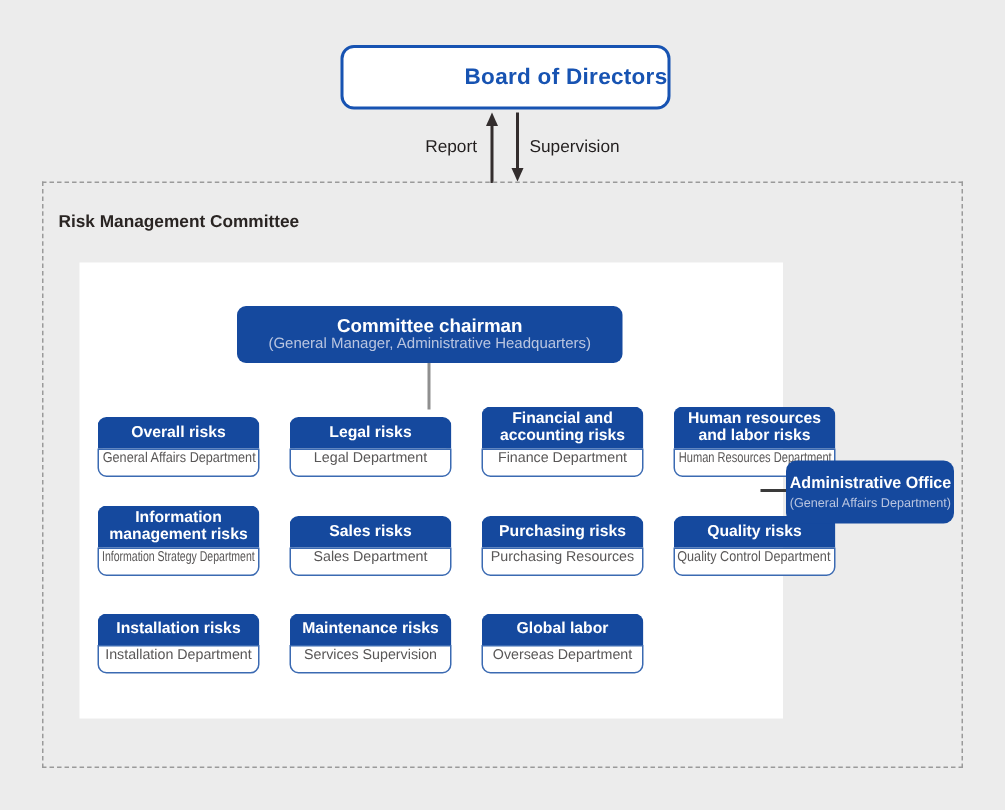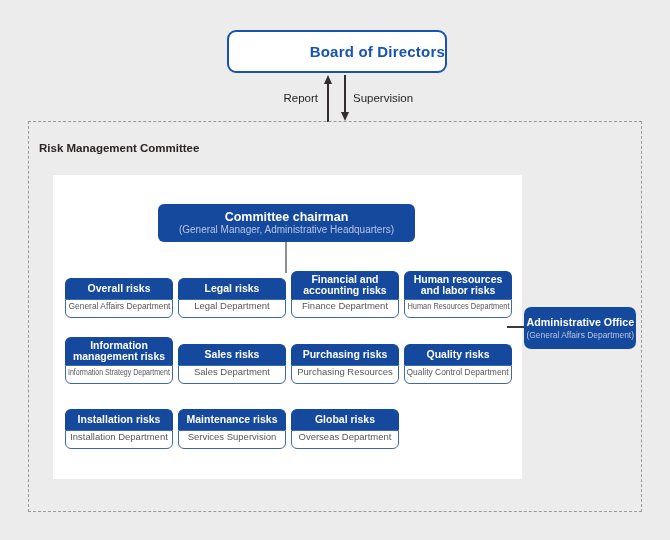--- a/index.html
+++ b/index.html
@@ -87,21 +87,21 @@
     left: 232px; top: 67px;
     width: 2px; height: 31px;
     background: var(--connector_gray, #8f8f8f);
   }
 
   
   .risk-row {
     position: absolute;
     left: 12px;
     display: flex;
-    gap: 5px;
+    gap: 20px;
     align-items: flex-end;
   }
   .risk-row.r0 { top: 98px;  height: 45px; }
   .risk-row.r1 { top: 165px; height: 44px; }
   .risk-row.r2 { top: 233px; height: 41px; }
 
   .risk-box { width: 108px; display: flex; flex-direction: column; }
   .risk-header {
     background: var(--primary_blue, #15499e);
     border: 1px solid var(--primary_blue, #15499e);
@@ -239,21 +239,21 @@
               <span class="fit">Installation Department</span>
             </div>
           </div>
           <div class="risk-box">
             <div class="risk-header">Maintenance risks</div>
             <div class="risk-body">
               <span class="fit">Services Supervision</span>
             </div>
           </div>
           <div class="risk-box">
-            <div class="risk-header">Global risks</div>
+            <div class="risk-header">Global labor</div>
             <div class="risk-body">
               <span class="fit">Overseas Department</span>
             </div>
           </div>
         </div>
 
     </div>
 
     <div class="admin-connector"></div>
     <div class="admin-box">

